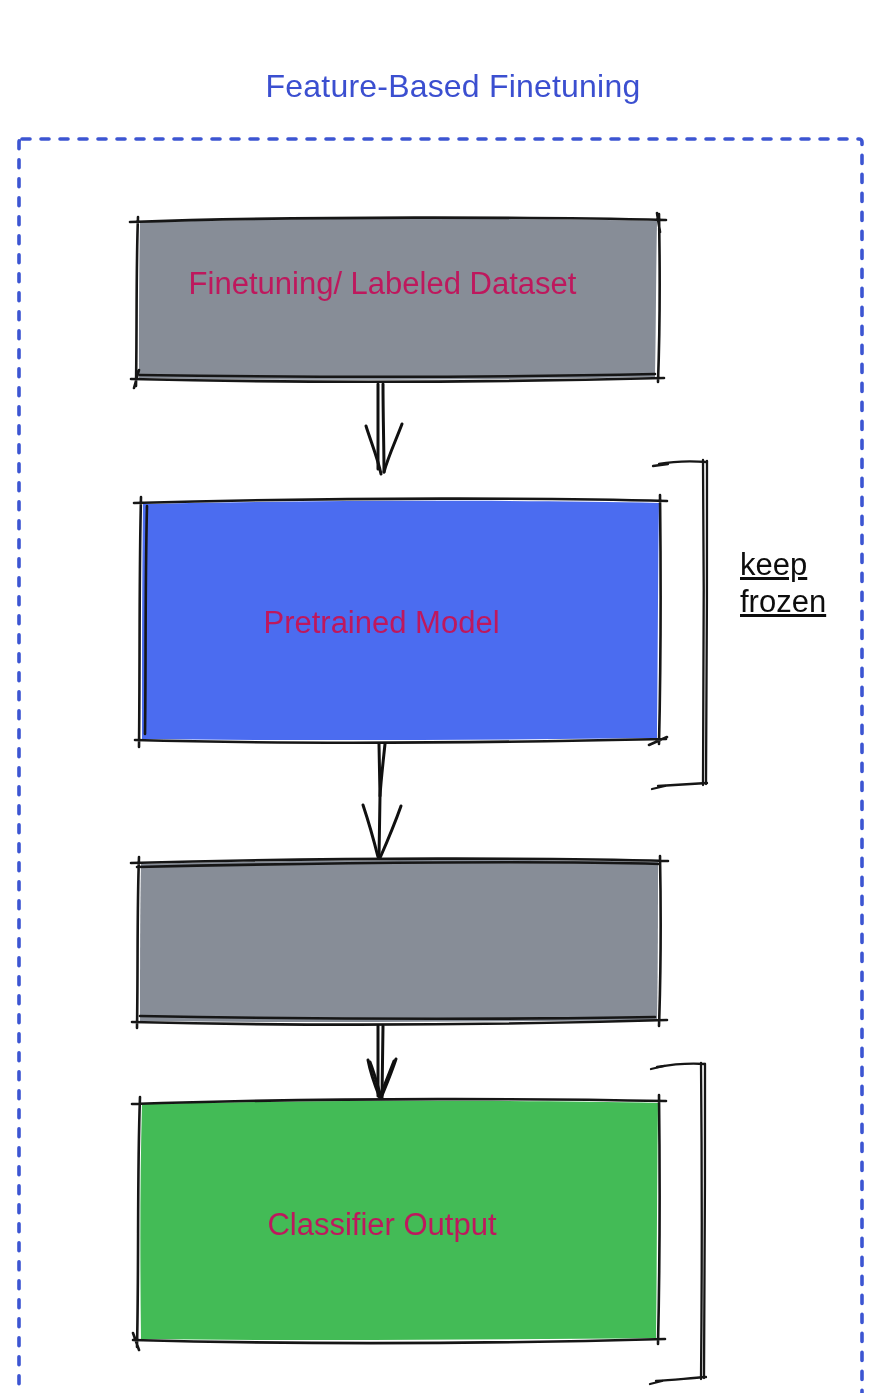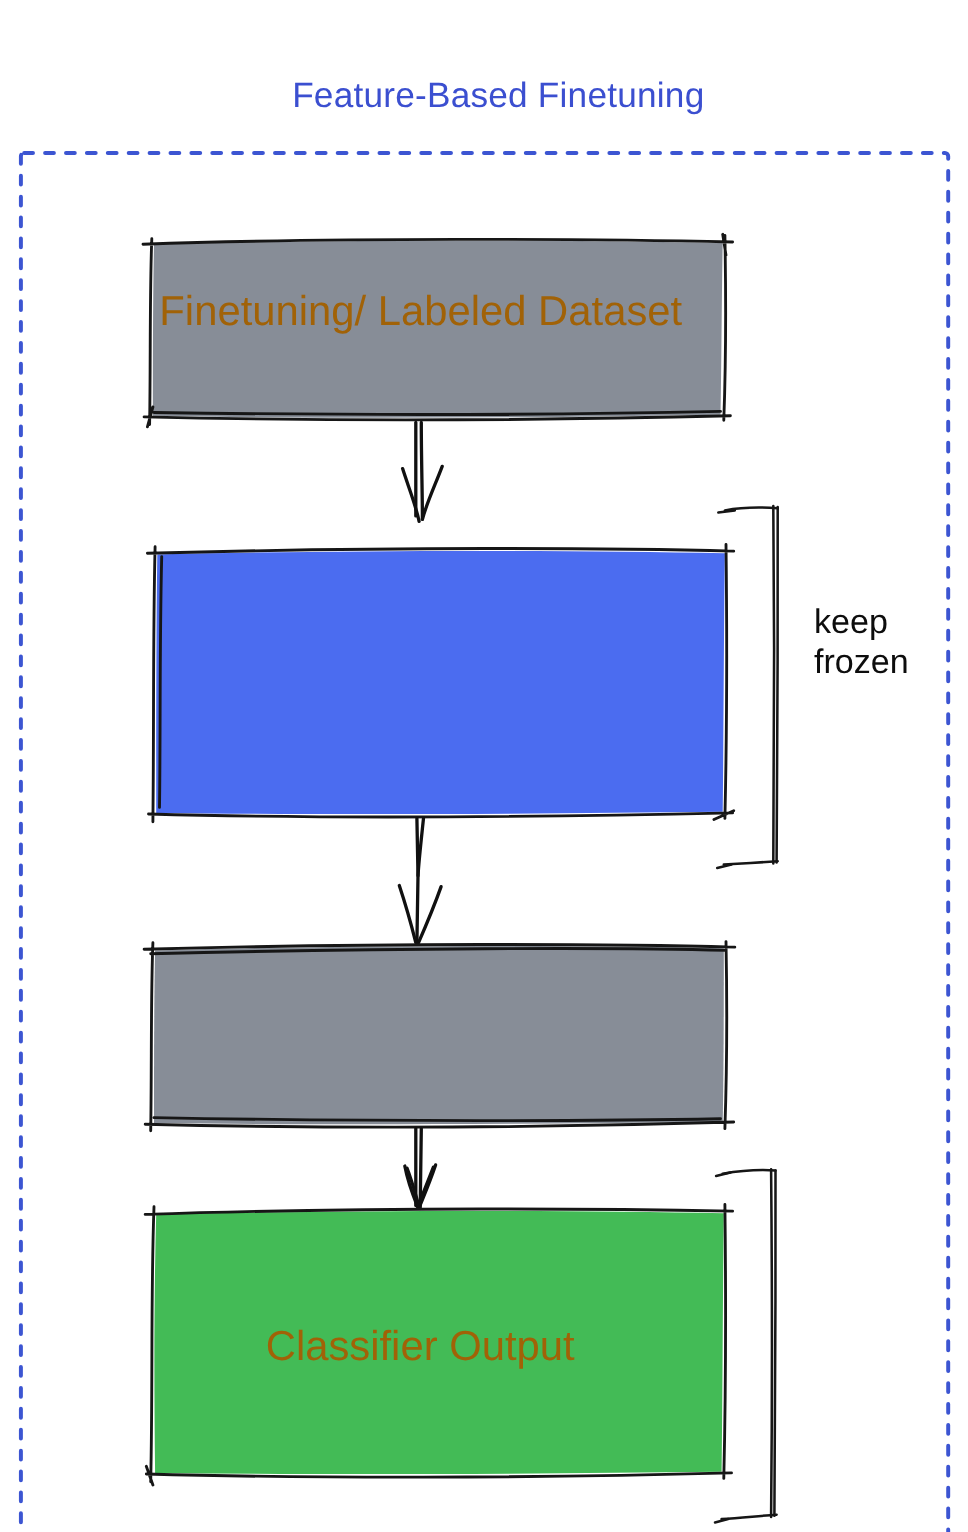--- a/index.html
+++ b/index.html
@@ -51,36 +51,37 @@
     text-align: center;
     transform: translateX(13px);
     font-size: 32px;
     letter-spacing: 0.2px;
   }
   .node-label {
     position: absolute;
     display: flex;
     align-items: center;
     justify-content: center;
-    font-size: 38px;
-    color: #a16207;
+    font-size: 31px;
+    color: #be185d;
     pointer-events: none;
     white-space: nowrap;
   }
   #label-dataset    { left:137px; top:171px; width:523px; height:161px; transform: translate(-16px,-16px); }
   #label-pretrained { left:140px; top:452px; width:521px; height:241px; transform: translate(-19px,2px); }
   #label-output     { left:138px; top:812px; width:523px; height:163px; transform: translate(-7px,5px); }
   #label-classifier { left:138px; top:1052px; width:522px; height:241px; transform: translate(-17px,4px); }
   .annotation {
     position: absolute;
     left: 740px;
     font-size: 31px;
     line-height: 37px;
     color: #0d0d0d;
     white-space: pre-line;
+    text-decoration: underline;
   }
   #annotation-keep-frozen  { top: 498px; }
   #annotation-train-update { top: 1098px; }
 </style>
 </head>
 <body>
 
 <div id="stage">
 
   <div class="page-title" style="color: rgb(59, 79, 208);">Feature-Based Finetuning</div>
@@ -166,20 +167,21 @@
       <path d="M705,1016 C705,1120 705,1230 704,1330"></path>
       <path d="M657,1019 C674,1016 690,1015 705,1016"></path>
       <path d="M651,1021 L664,1018"></path>
       <path d="M656,1333 C674,1332 690,1330 706,1329"></path>
       <path d="M650,1336 L662,1333"></path>
     </g>
   </svg>
 
   <div class="node-label" id="label-dataset">Finetuning/ Labeled Dataset</div>
 
+  <div class="node-label" id="label-pretrained">Pretrained Model</div>
 
 
   <div class="node-label" id="label-classifier">Classifier Output</div>
 
   <div class="annotation" id="annotation-keep-frozen">keep
 frozen</div>
 
 
 </div>
 

